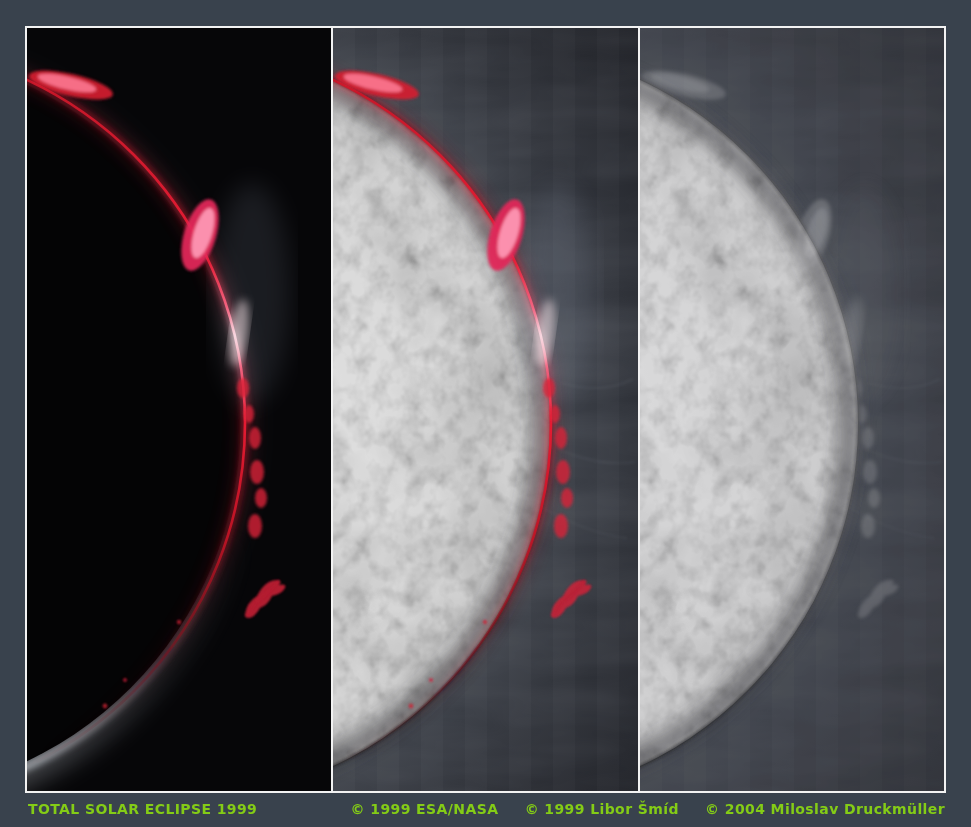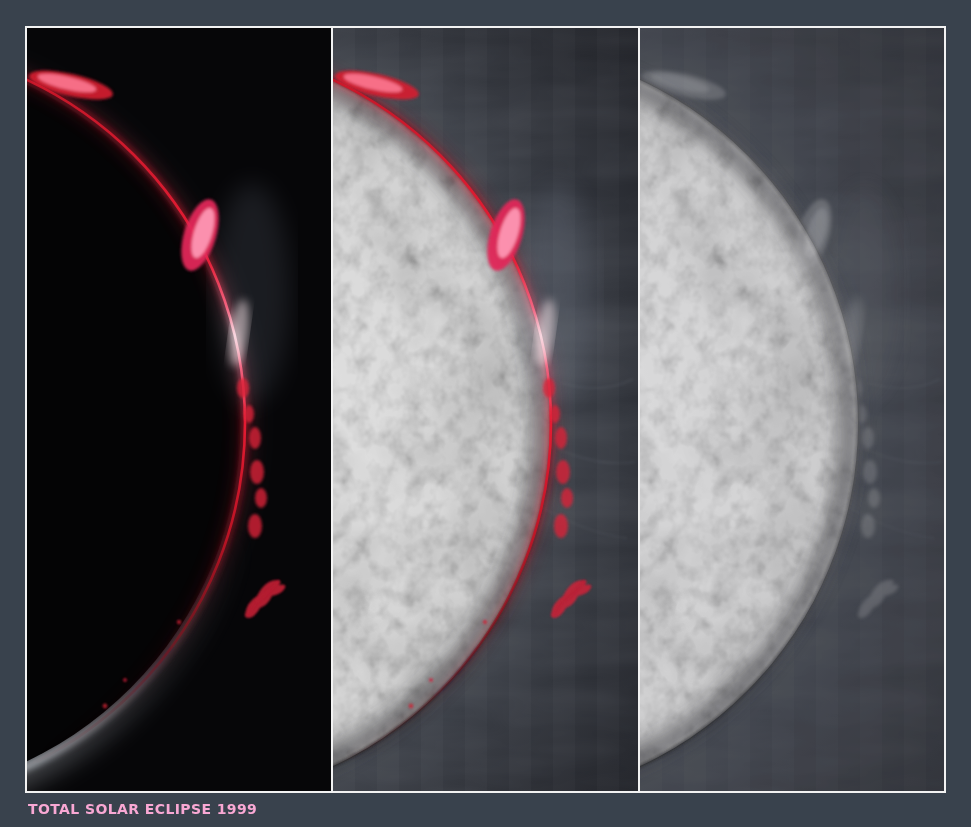--- a/index.html
+++ b/index.html
@@ -11,21 +11,21 @@
   }
   .photo-frame {
     position:absolute; left:25px; top:26px;
     width:921px; height:767px;
   }
   .photo-frame svg { display:block; }
   .caption-bar {
     position:absolute; left:25px; top:795px;
     width:921px; height:28px;
     display:flex; justify-content:space-between; align-items:center;
-    color:#f9a8d4;
+    color:#84cc16;
     font-size:14px; font-weight:bold; letter-spacing:0.4px;
     white-space:nowrap;
   }
   .caption-title { padding-left:3px; }
   .credits { padding-right:1px; }
   .credit { margin-left:21px; }
 </style>
 </head>
 <body>
 
@@ -209,13 +209,18 @@
       <use href="#sundisk"></use>
       <rect x="0" y="0" width="305" height="763" fill="#8d8f96" opacity="0.05"></rect>
       <use href="#proms" filter="url(#ghost)" opacity="0.5"></use>
     </g>
   </g>
 </svg>
 </div>
 
 <div class="caption-bar">
   <span class="caption-title">TOTAL SOLAR ECLIPSE 1999</span>
+  <span class="credits">
+    <span class="credit">© 1999 ESA/NASA</span>
+    <span class="credit">© 1999 Libor Šmíd</span>
+    <span class="credit">© 2004 Miloslav Druckmüller</span>
+  </span>
 </div>
 
 </body></html>

